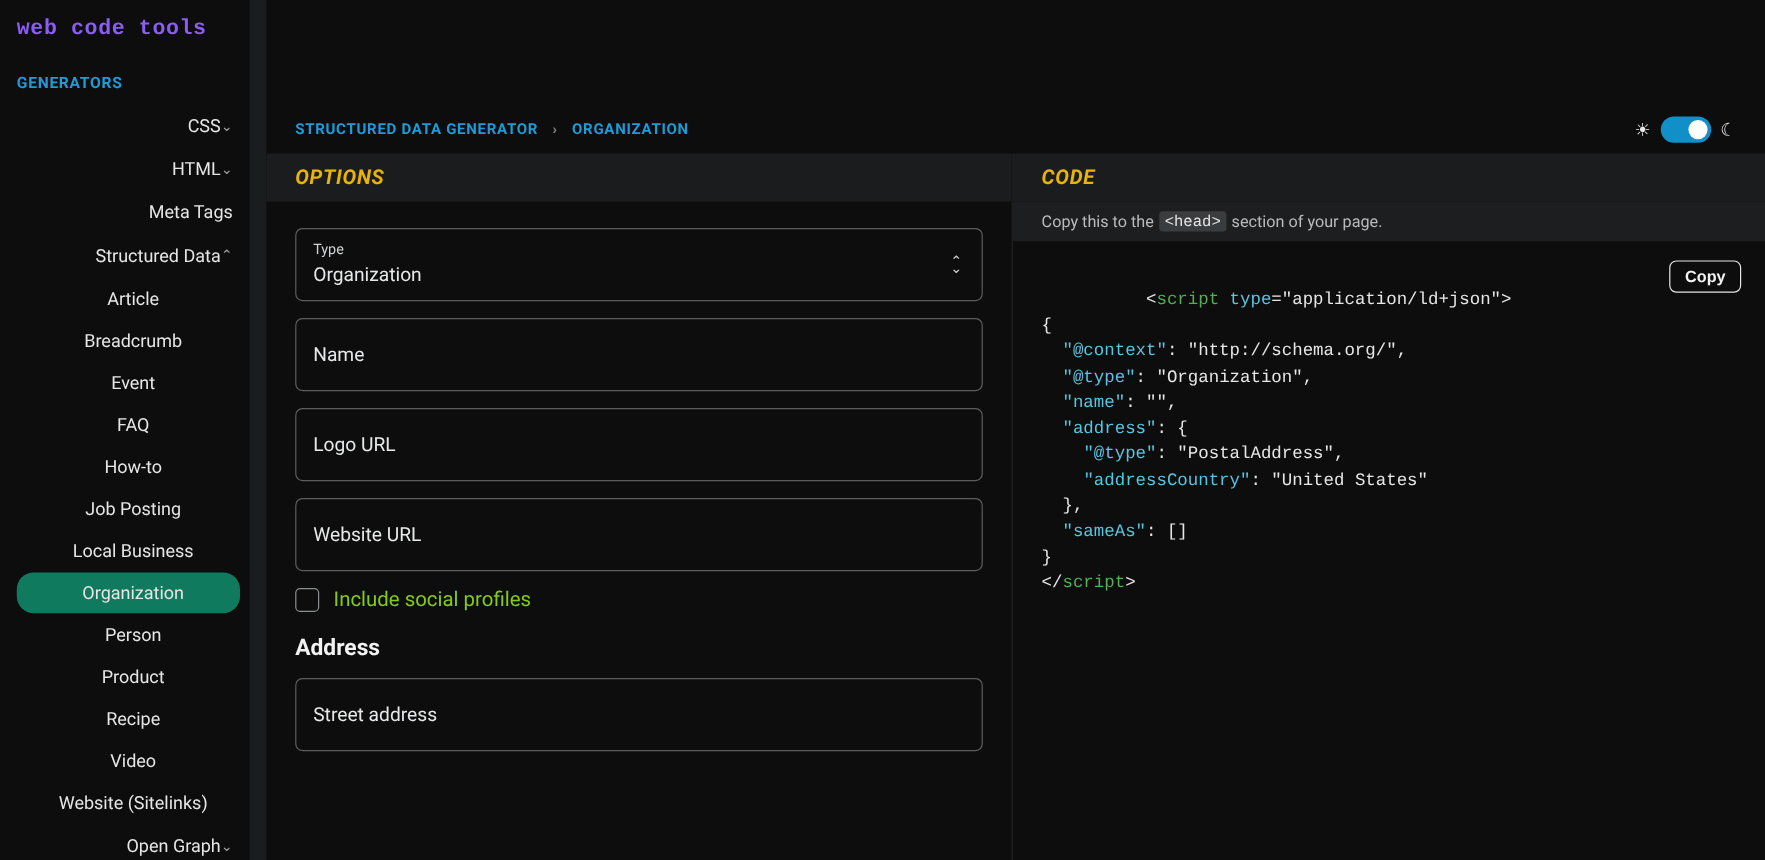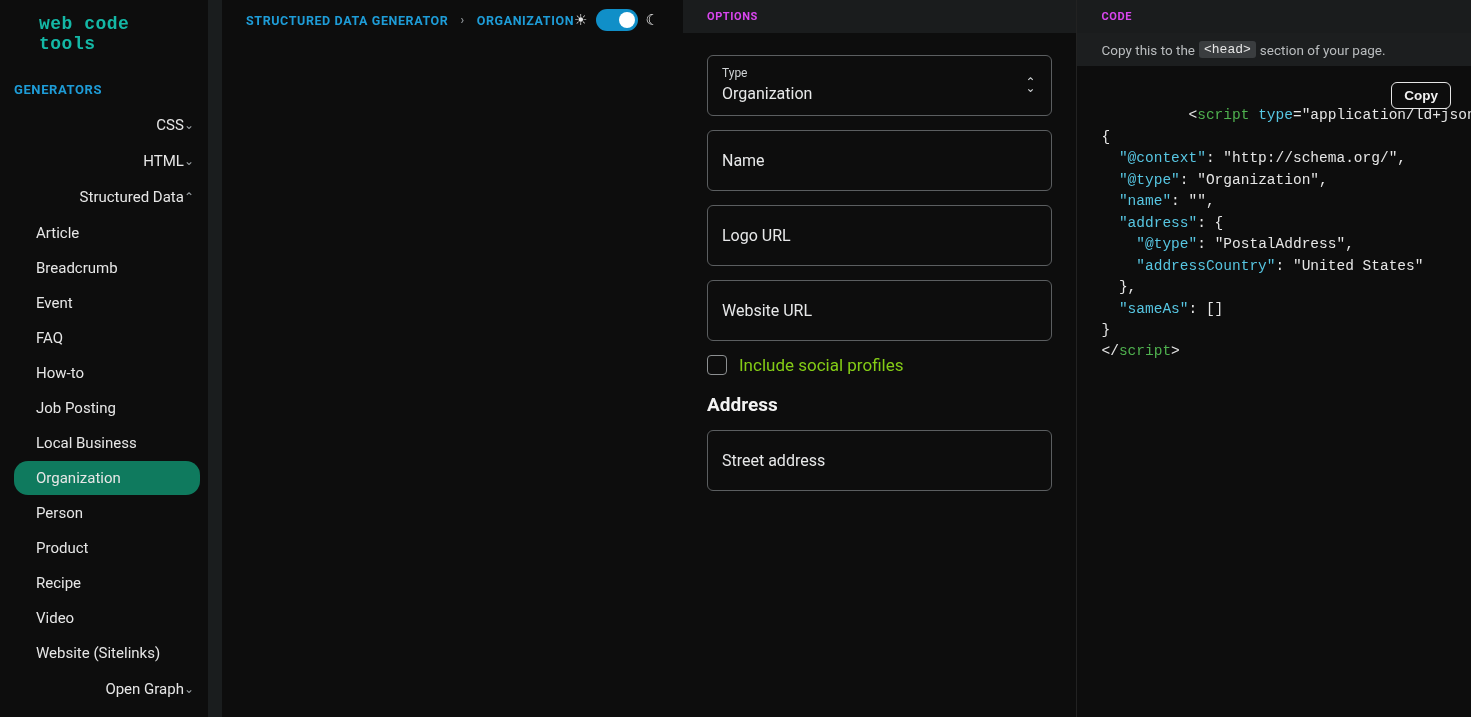--- a/index.html
+++ b/index.html
@@ -40,22 +40,21 @@
     height: 620px;
     background: #555;
     border-radius: 2px;
   }
   .brand {
     font-family: "Courier New", monospace;
     font-weight: 700;
     font-size: 18px;
     letter-spacing: .5px;
     padding: 14px 14px 24px;
-    color: #14b8a6;
-    margin-left: 25px;
+    color: #8b5cf6;
   }
   .section-label {
     font-size: 13px;
     font-weight: 700;
     letter-spacing: .6px;
     color: #1e9cd7;
     padding: 4px 14px 10px;
   }
   .nav-item {
     display: flex;
@@ -65,30 +64,31 @@
     color: #e6e6e6;
     cursor: pointer;
   }
   .nav-item .chev { color: #9aa0a4; font-size: 12px; }
   .sub-item {
     padding: 8px 14px 8px 22px;
     color: #e6e6e6;
     cursor: pointer;
     border-radius: 14px;
     margin: 1px 8px 1px 14px;
+    text-align: center;
   }
   .sub-item.active {
     background: #0f7a5e;
   }
 
   
   .main {
     flex: 1;
     display: flex;
-    flex-direction: row;
+    flex-direction: column;
     overflow: hidden;
     background: #0d0d0d;
   }
   .ad-space { height: 88px; }
   .topbar {
     display: flex;
     align-items: center;
     justify-content: space-between;
     padding: 0 24px 0 24px;
     height: 40px;
@@ -134,23 +134,24 @@
   .panel {
     flex: 1;
     min-width: 0;
     display: flex;
     flex-direction: column;
   }
   .panel-head {
     background: #1a1c1d;
     padding: 10px 24px;
     font-weight: 700;
-    font-size: 11px;
+    font-size: 17px;
     letter-spacing: .6px;
-    color: #d946ef;
+    color: #eab308;
+    font-style: italic;
   }
   .panel-left { border-right: 1px solid #222; max-width: 622px; }
   .panel-body {
     padding: 22px 24px 40px;
     overflow-y: auto;
   }
   .panel-body::-webkit-scrollbar { width: 0; }
 
   .field {
     border: 1px solid #5b5e60;
@@ -264,20 +265,23 @@
     <div class="brand">web code tools</div>
     <div class="section-label">GENERATORS</div>
 
     <div class="nav-item">
       <span>CSS</span>
       <span class="chev">⌄</span>
     </div>
     <div class="nav-item">
       <span>HTML</span>
       <span class="chev">⌄</span>
+    </div>
+    <div class="nav-item">
+      <span>Meta Tags</span>
     </div>
     <div class="nav-item">
       <span>Structured Data</span>
       <span class="chev">⌃</span>
     </div>
 
     <div class="sub-item">Article</div>
     <div class="sub-item">Breadcrumb</div>
     <div class="sub-item">Event</div>
     <div class="sub-item">FAQ</div>

